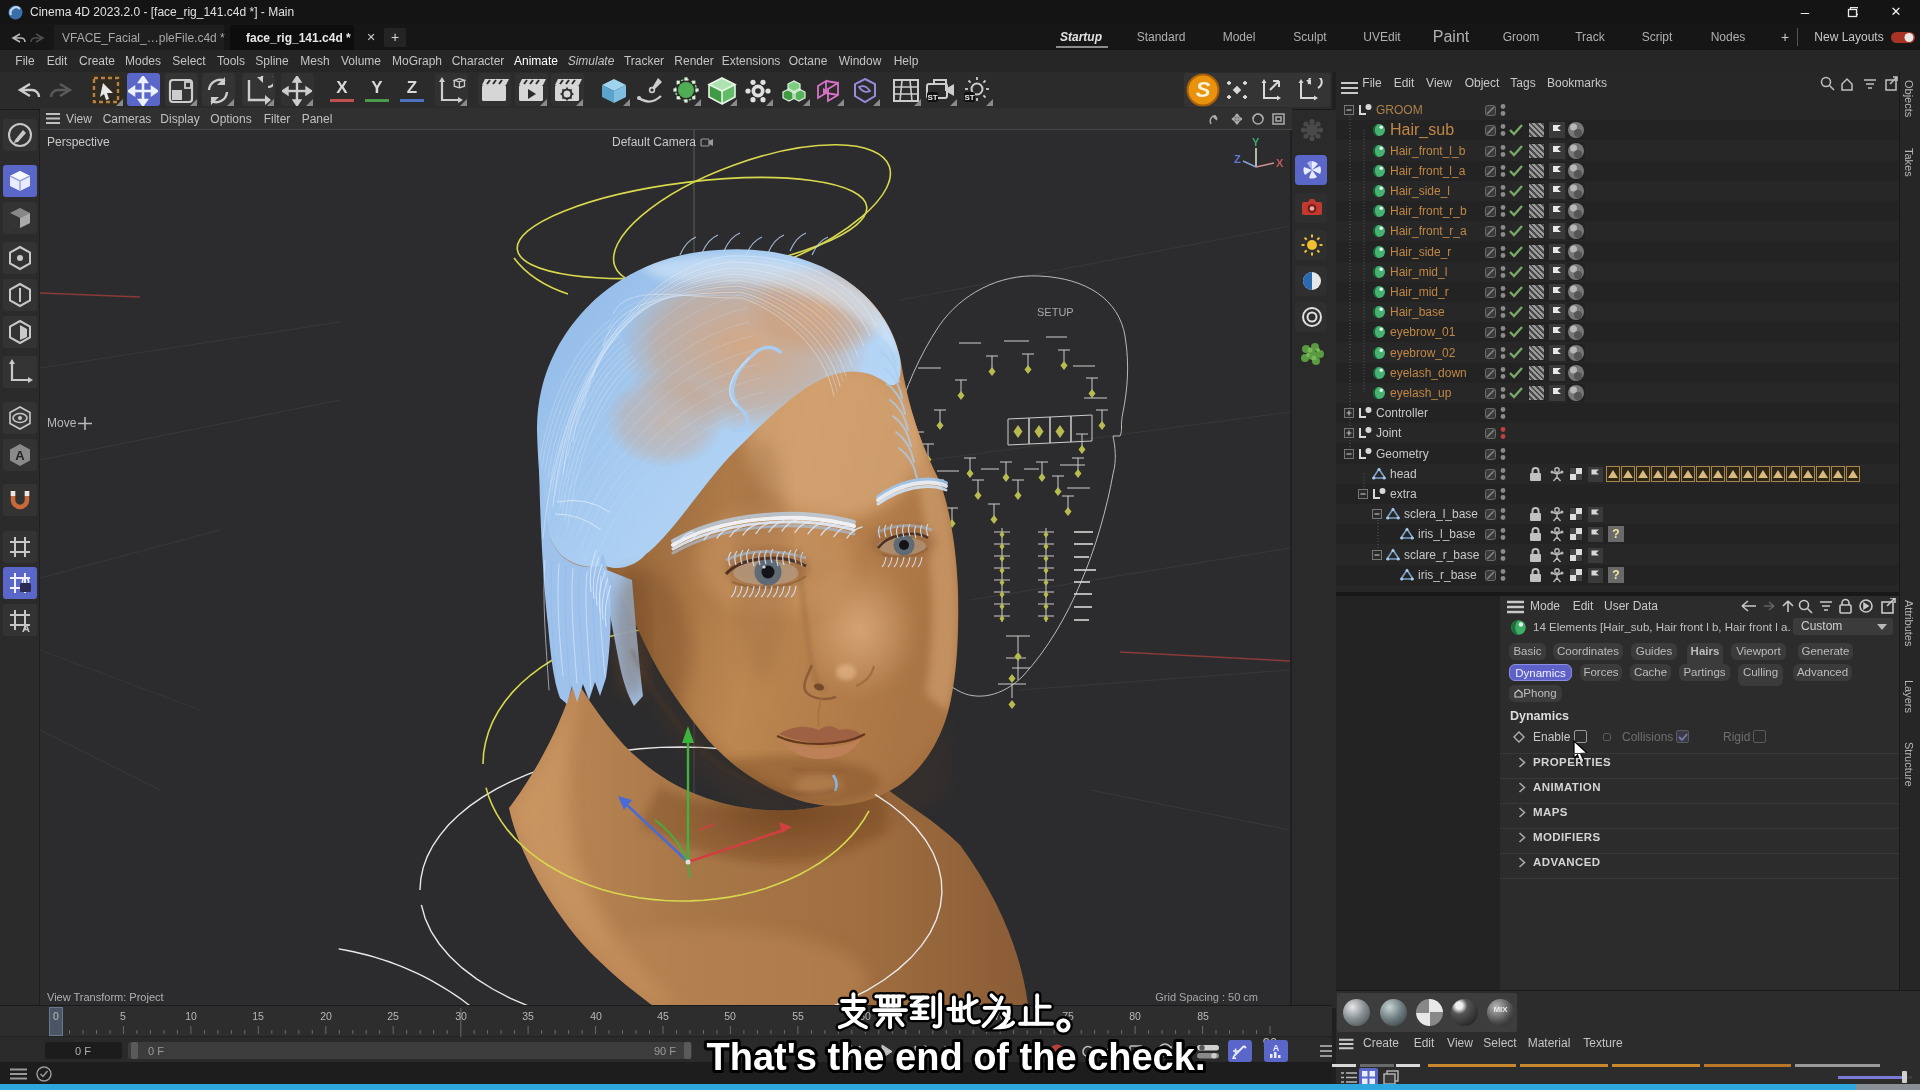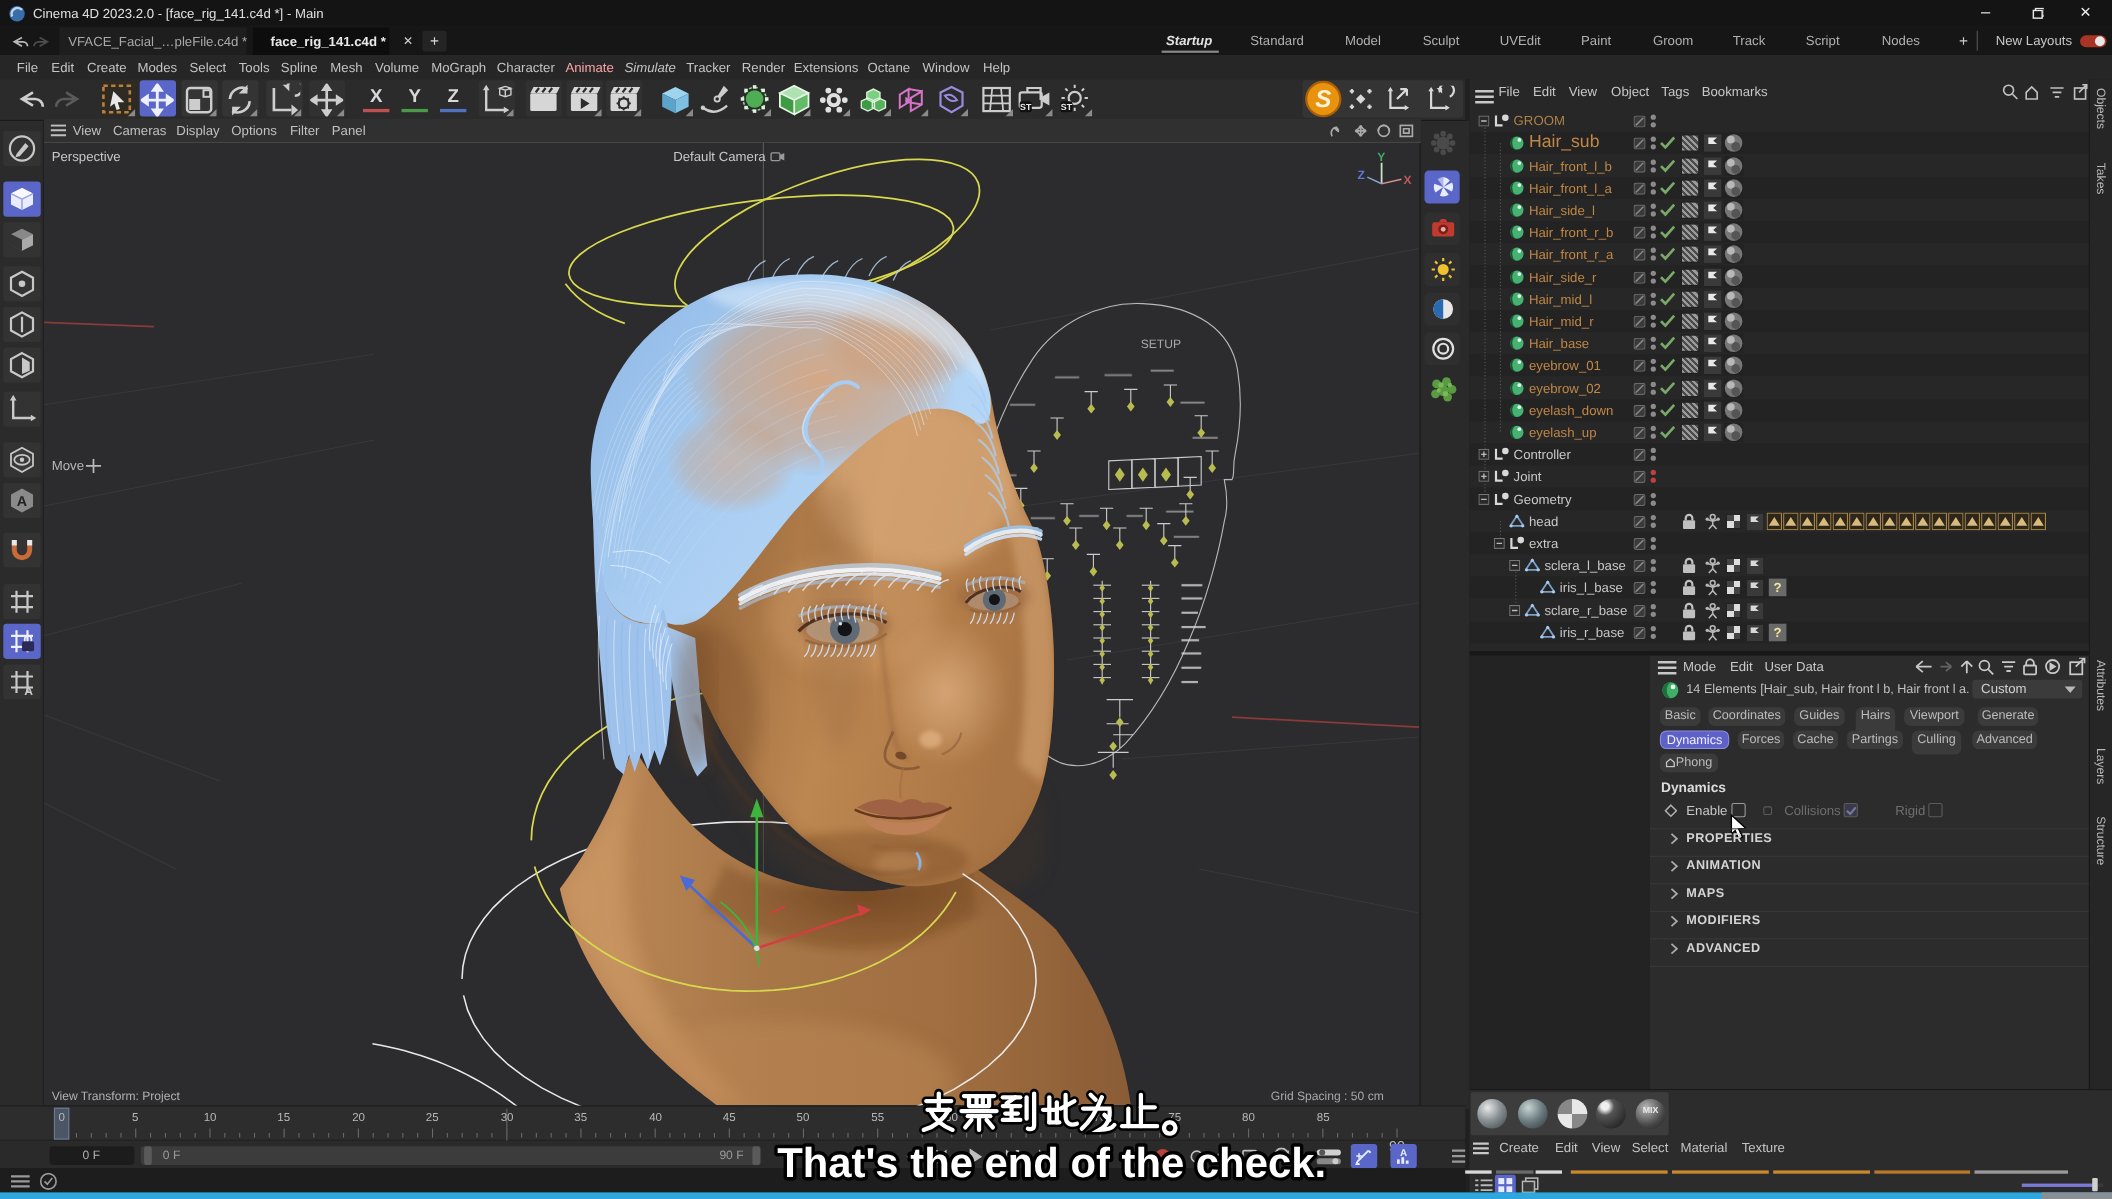--- a/index.html
+++ b/index.html
@@ -28,21 +28,21 @@
 <div style="position:absolute;left:230px;top:25px;width:124px;height:25px;background:#0d0d0d;"></div>
 <div style="position:absolute;left:246px;top:38px;transform:translateY(-50%);font-size:12px;color:#e8e8e8;font-weight:bold;white-space:nowrap;">face_rig_141.c4d *</div>
 <div style="position:absolute;left:371px;top:37px;transform:translate(-50%,-50%);font-size:11px;color:#cccccc;font-weight:normal;white-space:nowrap;">✕</div>
 <div style="position:absolute;left:384px;top:28px;width:22px;height:19px;background:#242424;border-radius:2px;"></div>
 <div style="position:absolute;left:395px;top:37px;transform:translate(-50%,-50%);font-size:14px;color:#d8d8d8;font-weight:normal;white-space:nowrap;">+</div>
 <div style="position:absolute;left:1081px;top:37px;transform:translate(-50%,-50%);font-size:12px;color:#e2e2e2;font-weight:bold;white-space:nowrap;font-style:italic;">Startup</div>
 <div style="position:absolute;left:1161px;top:37px;transform:translate(-50%,-50%);font-size:12px;color:#b0b0b0;font-weight:normal;white-space:nowrap;">Standard</div>
 <div style="position:absolute;left:1239px;top:37px;transform:translate(-50%,-50%);font-size:12px;color:#b0b0b0;font-weight:normal;white-space:nowrap;">Model</div>
 <div style="position:absolute;left:1310px;top:37px;transform:translate(-50%,-50%);font-size:12px;color:#b0b0b0;font-weight:normal;white-space:nowrap;">Sculpt</div>
 <div style="position:absolute;left:1382px;top:37px;transform:translate(-50%,-50%);font-size:12px;color:#b0b0b0;font-weight:normal;white-space:nowrap;">UVEdit</div>
-<div style="position:absolute;left:1451px;top:37px;transform:translate(-50%,-50%);font-size:12px;color:#b0b0b0;font-weight:normal;white-space:nowrap;">Paint</div>
+<div style="position:absolute;left:1451px;top:37px;transform:translate(-50%,-50%);font-size:16px;color:#b0b0b0;font-weight:normal;white-space:nowrap;">Paint</div>
 <div style="position:absolute;left:1521px;top:37px;transform:translate(-50%,-50%);font-size:12px;color:#b0b0b0;font-weight:normal;white-space:nowrap;">Groom</div>
 <div style="position:absolute;left:1590px;top:37px;transform:translate(-50%,-50%);font-size:12px;color:#b0b0b0;font-weight:normal;white-space:nowrap;">Track</div>
 <div style="position:absolute;left:1657px;top:37px;transform:translate(-50%,-50%);font-size:12px;color:#b0b0b0;font-weight:normal;white-space:nowrap;">Script</div>
 <div style="position:absolute;left:1728px;top:37px;transform:translate(-50%,-50%);font-size:12px;color:#b0b0b0;font-weight:normal;white-space:nowrap;">Nodes</div>
 <div style="position:absolute;left:1056px;top:46px;width:52px;height:2px;background:#8a8a8a;"></div>
 <div style="position:absolute;left:1785px;top:37px;transform:translate(-50%,-50%);font-size:14px;color:#cccccc;font-weight:normal;white-space:nowrap;">+</div>
 <div style="position:absolute;left:1797px;top:28px;width:1px;height:18px;background:#555;"></div>
 <div style="position:absolute;left:1849px;top:37px;transform:translate(-50%,-50%);font-size:12px;color:#c8c8c8;font-weight:normal;white-space:nowrap;">New Layouts</div>
 <svg style="position:absolute;left:1890px;top:30px;" width="26" height="14" viewBox="0 0 26 14">
       <rect x="1" y="2" width="24" height="11" rx="5.5" fill="#a83426"></rect>
@@ -53,21 +53,21 @@
 <div style="position:absolute;left:57px;top:61px;transform:translate(-50%,-50%);font-size:12px;color:#c4c4c4;font-weight:normal;white-space:nowrap;">Edit</div>
 <div style="position:absolute;left:97px;top:61px;transform:translate(-50%,-50%);font-size:12px;color:#c4c4c4;font-weight:normal;white-space:nowrap;">Create</div>
 <div style="position:absolute;left:143px;top:61px;transform:translate(-50%,-50%);font-size:12px;color:#c4c4c4;font-weight:normal;white-space:nowrap;">Modes</div>
 <div style="position:absolute;left:189px;top:61px;transform:translate(-50%,-50%);font-size:12px;color:#c4c4c4;font-weight:normal;white-space:nowrap;">Select</div>
 <div style="position:absolute;left:231px;top:61px;transform:translate(-50%,-50%);font-size:12px;color:#c4c4c4;font-weight:normal;white-space:nowrap;">Tools</div>
 <div style="position:absolute;left:272px;top:61px;transform:translate(-50%,-50%);font-size:12px;color:#c4c4c4;font-weight:normal;white-space:nowrap;">Spline</div>
 <div style="position:absolute;left:315px;top:61px;transform:translate(-50%,-50%);font-size:12px;color:#c4c4c4;font-weight:normal;white-space:nowrap;">Mesh</div>
 <div style="position:absolute;left:361px;top:61px;transform:translate(-50%,-50%);font-size:12px;color:#c4c4c4;font-weight:normal;white-space:nowrap;">Volume</div>
 <div style="position:absolute;left:417px;top:61px;transform:translate(-50%,-50%);font-size:12px;color:#c4c4c4;font-weight:normal;white-space:nowrap;">MoGraph</div>
 <div style="position:absolute;left:478px;top:61px;transform:translate(-50%,-50%);font-size:12px;color:#c4c4c4;font-weight:normal;white-space:nowrap;">Character</div>
-<div style="position:absolute;left:536px;top:61px;transform:translate(-50%,-50%);font-size:12px;color:#fca5a5;font-weight:normal;white-space:nowrap;text-align:right;">Animate</div>
+<div style="position:absolute;left:536px;top:61px;transform:translate(-50%,-50%);font-size:12px;color:#ffffff;font-weight:normal;white-space:nowrap;text-align:right;">Animate</div>
 <div style="position:absolute;left:591px;top:61px;transform:translate(-50%,-50%);font-size:12px;color:#c4c4c4;font-weight:normal;white-space:nowrap;font-style:italic;">Simulate</div>
 <div style="position:absolute;left:644px;top:61px;transform:translate(-50%,-50%);font-size:12px;color:#c4c4c4;font-weight:normal;white-space:nowrap;">Tracker</div>
 <div style="position:absolute;left:694px;top:61px;transform:translate(-50%,-50%);font-size:12px;color:#c4c4c4;font-weight:normal;white-space:nowrap;">Render</div>
 <div style="position:absolute;left:751px;top:61px;transform:translate(-50%,-50%);font-size:12px;color:#c4c4c4;font-weight:normal;white-space:nowrap;">Extensions</div>
 <div style="position:absolute;left:808px;top:61px;transform:translate(-50%,-50%);font-size:12px;color:#c4c4c4;font-weight:normal;white-space:nowrap;">Octane</div>
 <div style="position:absolute;left:860px;top:61px;transform:translate(-50%,-50%);font-size:12px;color:#c4c4c4;font-weight:normal;white-space:nowrap;">Window</div>
 <div style="position:absolute;left:906px;top:61px;transform:translate(-50%,-50%);font-size:12px;color:#c4c4c4;font-weight:normal;white-space:nowrap;">Help</div>
 <div style="position:absolute;left:0px;top:72px;width:1332px;height:38px;background:#2b2b2b;border-bottom:1px solid #1a1a1a;"></div>
 <svg style="position:absolute;left:12px;top:80px;" width="66" height="20" viewBox="0 0 66 20">
       <path d="M18 4 L8 10 L18 16 M8 10 H20 a7 7 0 0 1 7 7" stroke="#cdcdcd" stroke-width="2.4" fill="none"></path>
@@ -1739,21 +1739,21 @@
       </svg>
       <div style="position:absolute;left:33px;top:31px;transform:translateY(-50%);font-size:11.5px;color:#c0c0c0;white-space:nowrap;">14 Elements [Hair_sub, Hair front l b, Hair front l a.</div>
       <div style="position:absolute;left:293px;top:22px;width:100px;height:17px;background:#3b3b3b;border-radius:3px;"></div>
       <div style="position:absolute;left:301px;top:30px;transform:translateY(-50%);font-size:12px;color:#d0d0d0;">Custom</div>
       <svg style="position:absolute;left:376px;top:27px" width="12" height="8" viewBox="0 0 12 8">
         <path d="M1 1 L6 7 L11 1 Z" fill="#b8b8b8"></path>
       </svg>
       <div style="position:absolute;left:9px;top:47px;width:37px;height:17px;background:#3b3b3b;border-radius:6px;color:#bcbcbc;font-size:11.5px;text-align:center;line-height:16px;">Basic</div>
       <div style="position:absolute;left:53px;top:47px;width:70px;height:17px;background:#3b3b3b;border-radius:6px;color:#bcbcbc;font-size:11.5px;text-align:center;line-height:16px;">Coordinates</div>
       <div style="position:absolute;left:131px;top:47px;width:46px;height:17px;background:#3b3b3b;border-radius:6px;color:#bcbcbc;font-size:11.5px;text-align:center;line-height:16px;">Guides</div>
-      <div style="position:absolute;left:187px;top:47px;width:36px;height:31px;background:#3b3b3b;border-radius:6px;color:#bcbcbc;font-size:11.5px;text-align:center;line-height:16px;">Hairs</div>
+      <div style="position:absolute;left:187px;top:47px;width:36px;height:31px;background:#3b3b3b;border-radius:6px;color:#bcbcbc;font-size:11.5px;text-align:center;line-height:16px;font-weight:bold;">Hairs</div>
       <div style="position:absolute;left:231px;top:47px;width:55px;height:17px;background:#3b3b3b;border-radius:6px;color:#bcbcbc;font-size:11.5px;text-align:center;line-height:16px;">Viewport</div>
       <div style="position:absolute;left:298px;top:47px;width:55px;height:17px;background:#3b3b3b;border-radius:6px;color:#bcbcbc;font-size:11.5px;text-align:center;line-height:16px;">Generate</div>
       <div style="position:absolute;left:9px;top:68px;width:63px;height:17px;background:#5e62c8;border:1px solid #8a8ee0;border-radius:6px;color:#f0f0ff;font-size:11.5px;text-align:center;line-height:16px;">Dynamics</div>
       <div style="position:absolute;left:80px;top:68px;width:42px;height:17px;background:#3b3b3b;border-radius:6px;color:#bcbcbc;font-size:11.5px;text-align:center;line-height:16px;">Forces</div>
       <div style="position:absolute;left:130px;top:68px;width:41px;height:17px;background:#3b3b3b;border-radius:6px;color:#bcbcbc;font-size:11.5px;text-align:center;line-height:16px;">Cache</div>
       <div style="position:absolute;left:179px;top:68px;width:51px;height:17px;background:#3b3b3b;border-radius:6px;color:#bcbcbc;font-size:11.5px;text-align:center;line-height:16px;">Partings</div>
       <div style="position:absolute;left:238px;top:68px;width:45px;height:22px;background:#3b3b3b;border-radius:6px;color:#bcbcbc;font-size:11.5px;text-align:center;line-height:16px;">Culling</div>
       <div style="position:absolute;left:293px;top:68px;width:59px;height:17px;background:#3b3b3b;border-radius:6px;color:#bcbcbc;font-size:11.5px;text-align:center;line-height:16px;">Advanced</div>
       <div style="position:absolute;left:9px;top:89px;width:53px;height:17px;background:#3b3b3b;border-radius:6px;color:#bcbcbc;font-size:11.5px;text-align:center;line-height:16px;"><span style="display:inline-block;width:9px"></span>Phong</div>
       <svg style="position:absolute;left:14px;top:93px" width="9" height="9" viewBox="0 0 9 9">

